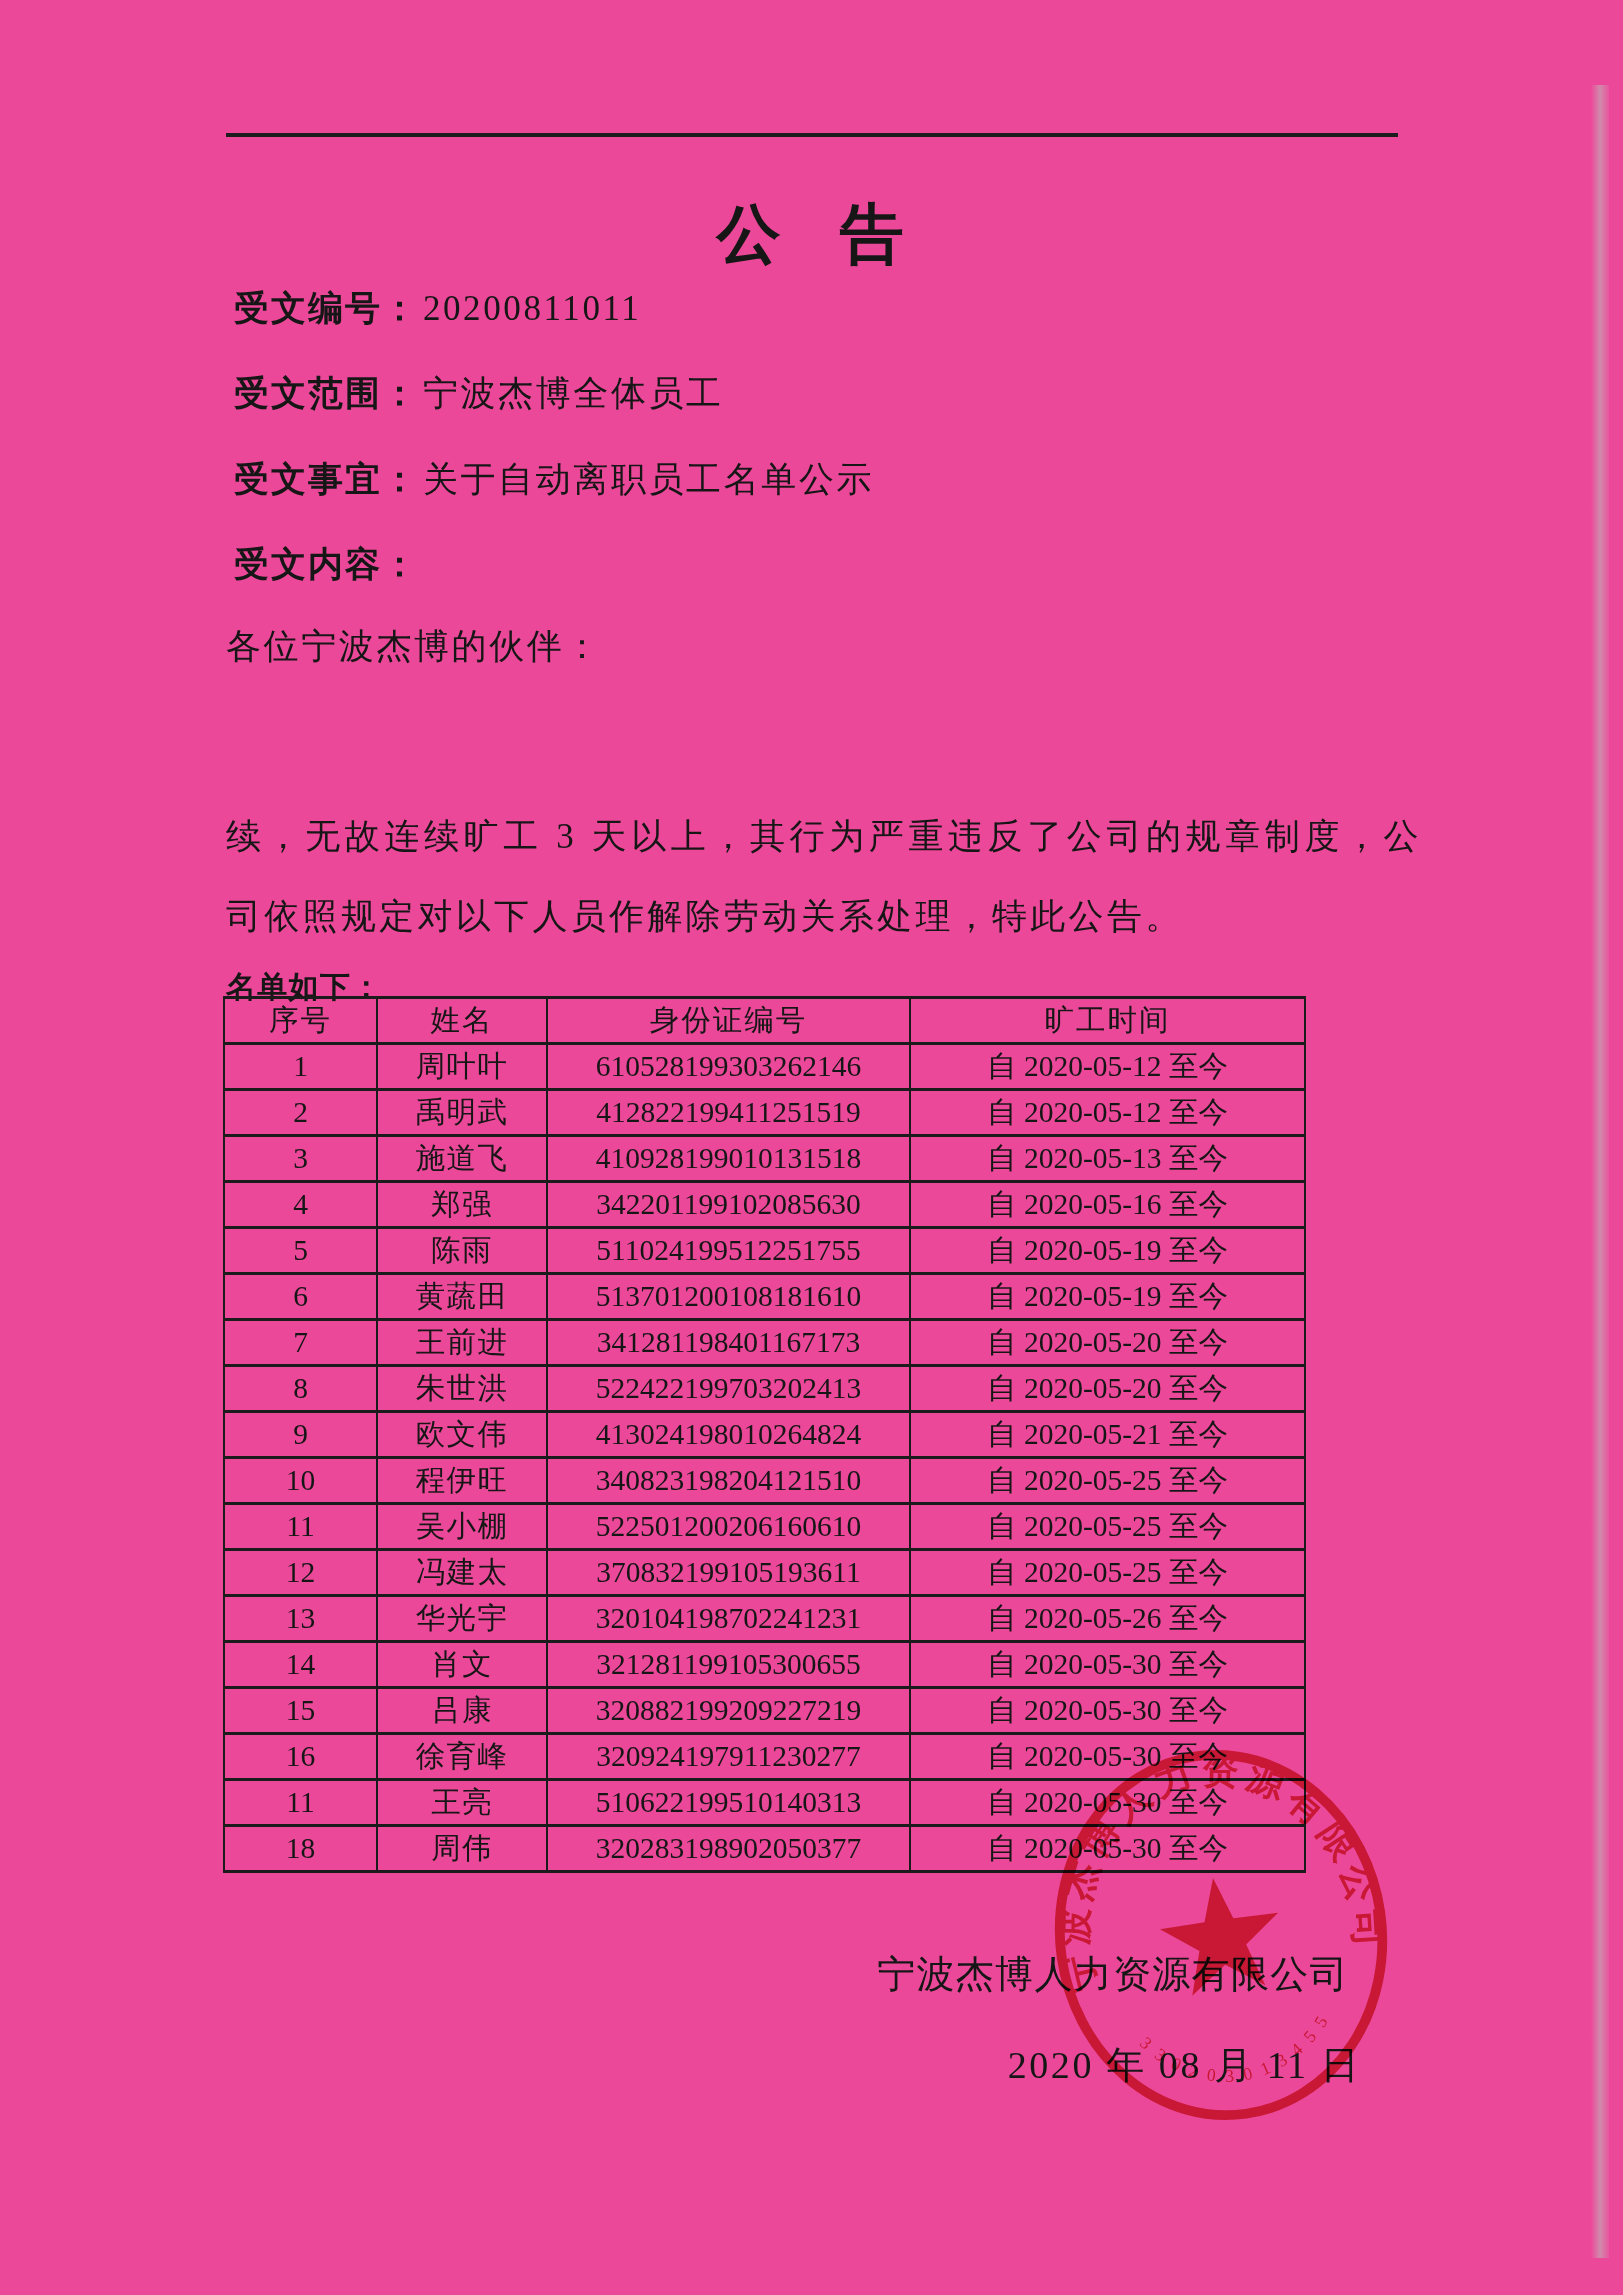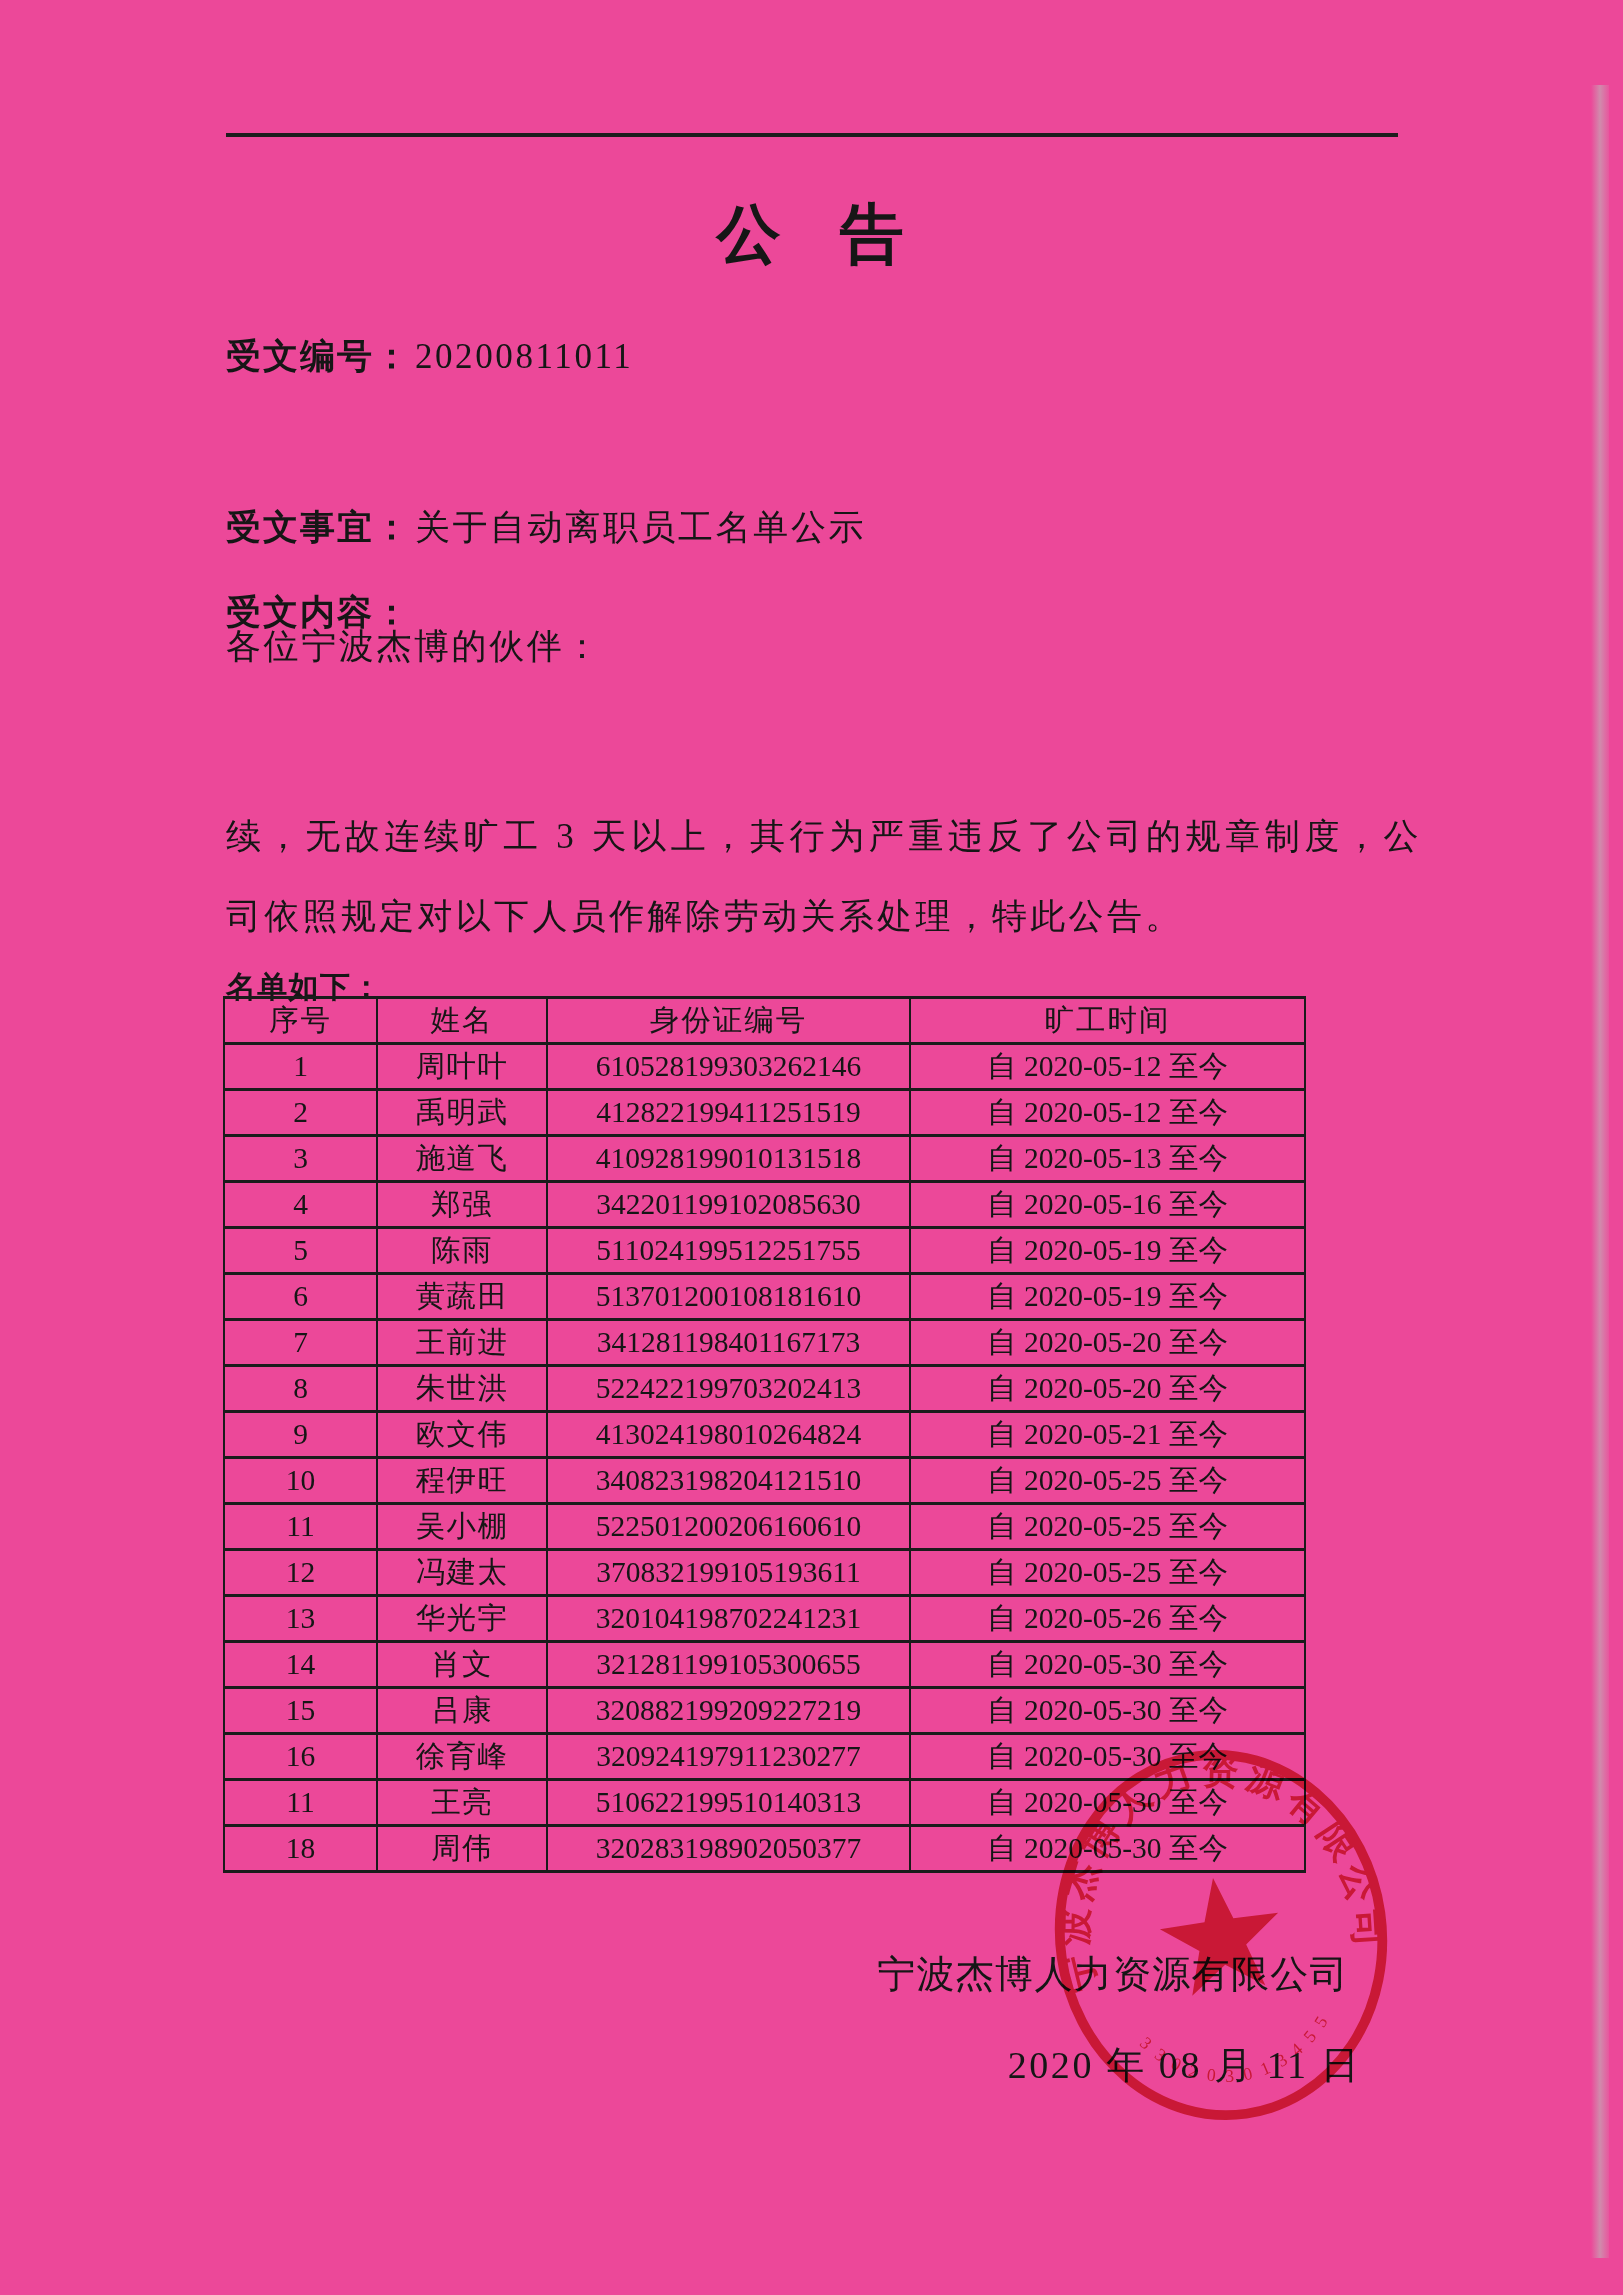--- a/index.html
+++ b/index.html
@@ -10,21 +10,21 @@
     font-family:"Liberation Serif","DejaVu Serif",serif;
     color:#161616;
     overflow:hidden;
   }
   .top-rule{position:absolute;left:226px;top:133px;width:1172px;height:3.9px;background:#1d1d1d;}
   .title{
     position:absolute;left:0;top:191px;width:1623px;
     text-align:center;font-size:64px;font-weight:bold;word-spacing:38px;
     letter-spacing:2.6px;
   }
-  .field{position:absolute;left:226px;font-size:35px;white-space:nowrap;margin-top:48px;}
+  .field{position:absolute;left:234px;font-size:35px;white-space:nowrap;}
   .field .lbl{font-weight:bold;letter-spacing:2px;}
   .field .val{letter-spacing:2.6px;padding-left:3.9px;}
   .f-no{top:285px;} .f-scope{top:370px;} .f-subject{top:456px;} .f-content{top:541px;}
   .salutation{position:absolute;left:226px;top:623px;font-size:35px;letter-spacing:2.6px;}
   .body-line{position:absolute;left:226px;width:1178px;font-size:35px;white-space:nowrap;}
   .bl1{top:732px;text-indent:68px;letter-spacing:7.9px;}
   .bl2{top:813px;letter-spacing:4.6px;}
   .bl3{top:893px;letter-spacing:3.3px;}
   .list-intro{position:absolute;left:226px;top:967px;font-size:30px;font-weight:bold;letter-spacing:1.3px;}
   table.roster{
@@ -62,20 +62,23 @@
 <body>
 
 <div class="page">
 
   <div class="top-rule"></div>
 
   <div class="title">公 告</div>
 
   <div class="field f-no">
     <span class="lbl">受文编号：</span><span class="val">20200811011</span>
+  </div>
+  <div class="field f-scope">
+    <span class="lbl">受文范围：</span><span class="val">宁波杰博全体员工</span>
   </div>
   <div class="field f-subject">
     <span class="lbl">受文事宜：</span><span class="val">关于自动离职员工名单公示</span>
   </div>
   <div class="field f-content">
     <span class="lbl">受文内容：</span>
   </div>
 
   <div class="salutation">各位宁波杰博的伙伴：</div>
 

